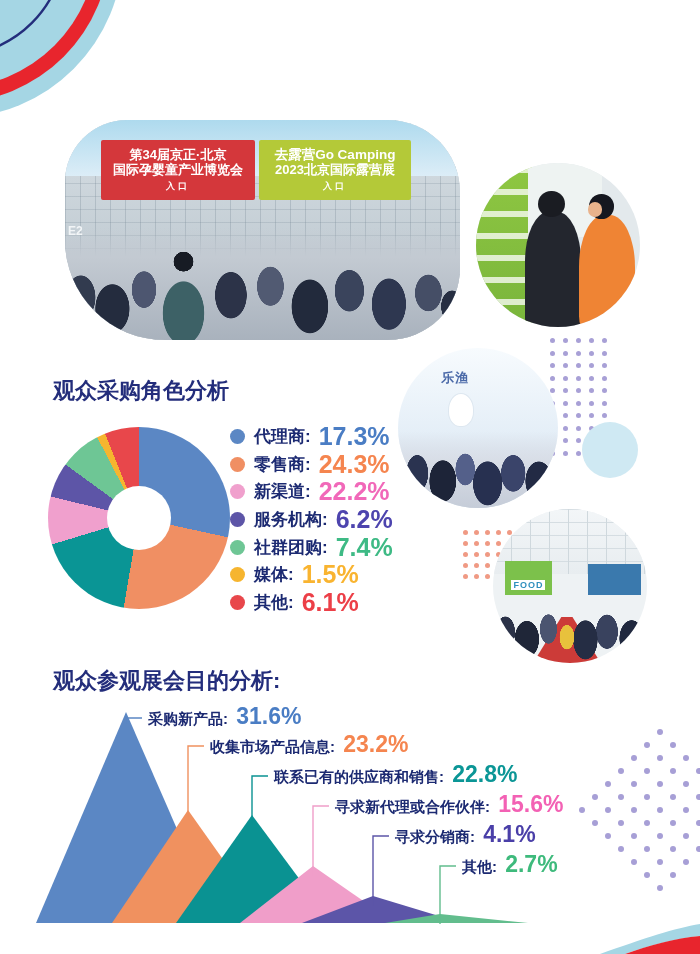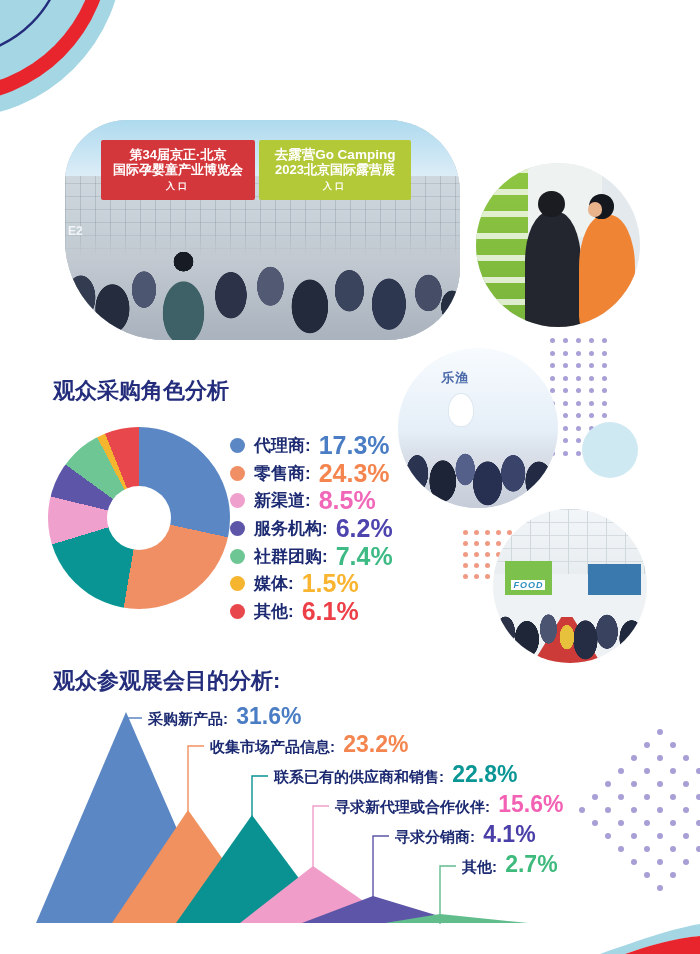--- a/index.html
+++ b/index.html
@@ -80,42 +80,42 @@
 
   .food-circle{left:493px;top:509px;width:154px;height:154px;background:#eef2f4;}
   .fc-truss{position:absolute;left:0;right:0;top:0;height:42%;
     background:
       repeating-linear-gradient(90deg, transparent 0 18px, #cfd8dd 18px 19px),
       repeating-linear-gradient(0deg, transparent 0 12px, #d5dde2 12px 13px),
       linear-gradient(#f3f6f8,#e8edf0);}
   .fc-booth-green{position:absolute;left:8%;top:34%;width:30%;height:22%;background:#7cc14b;}
   .fc-booth-blue{position:absolute;right:4%;top:36%;width:34%;height:20%;background:#3a79ad;}
   .fc-brand{position:absolute;left:12%;top:46%;font-size:9px;font-weight:bold;color:#2f8fbe;letter-spacing:1px;
-    background:#fff;padding:0 2px;font-style:italic;}
+    background:#fff;padding:0 2px;}
   .fc-carpet{position:absolute;left:26%;bottom:0;width:44%;height:30%;background:#cc3b38;
     clip-path:polygon(42% 0, 58% 0, 100% 100%, 0 100%);}
   .fc-crowd{position:absolute;left:0;right:0;bottom:0;height:44%;background:
     radial-gradient(16px 26px at 8% 55%, #2b3248 60%, transparent 62%),
     radial-gradient(20px 30px at 22% 65%, #1f2638 60%, transparent 62%),
     radial-gradient(14px 24px at 36% 50%, #4b5470 60%, transparent 62%),
     radial-gradient(12px 20px at 48% 62%, #e8c13c 60%, transparent 62%),
     radial-gradient(20px 32px at 60% 66%, #252d44 60%, transparent 62%),
     radial-gradient(18px 28px at 74% 54%, #39425e 60%, transparent 62%),
     radial-gradient(20px 30px at 90% 64%, #20283e 60%, transparent 62%);}
 
   
   .dotgrid{position:absolute;z-index:1;}
   .dotgrid span{position:absolute;border-radius:50%;display:block;}
   .blue-bubble{position:absolute;left:582px;top:422px;width:56px;height:56px;border-radius:50%;
     background:#cfe9f3;z-index:1;}
 
   
   .donut{position:absolute;left:48px;top:427px;width:182px;height:182px;border-radius:50%;z-index:1;}
   .donut-hole{position:absolute;left:59px;top:59px;width:64px;height:64px;border-radius:50%;background:#fff;}
-  .legend{position:absolute;left:230px;top:432px;z-index:3;text-align:center;}
+  .legend{position:absolute;left:230px;top:423px;z-index:3;text-align:center;}
   .lrow{display:flex;align-items:center;height:27.6px;}
   .ldot{width:15px;height:15px;border-radius:50%;flex:0 0 15px;margin-right:9px;}
   .llbl{font-size:17px;font-weight:bold;color:#1c2a72;margin-right:8px;white-space:nowrap;}
   .lpct{font-size:25px;font-weight:bold;white-space:nowrap;}
 
   
   .mountain-svg{position:absolute;left:0;top:690px;z-index:2;}
   .mlbl{font-size:15px;font-weight:bold;fill:#1c2a72;font-family:"Liberation Sans","DejaVu Sans",sans-serif;}
   .mpct{font-size:23px;font-weight:bold;font-family:"Liberation Sans","DejaVu Sans",sans-serif;}
 </style>
@@ -312,21 +312,21 @@
         <span class="lpct" style="color: rgb(74, 125, 196);">17.3%</span>
       </div>
       <div class="lrow">
         <span class="ldot" style="background: rgb(240, 143, 99);"></span>
         <span class="llbl">零售商:</span>
         <span class="lpct" style="color: rgb(245, 133, 79);">24.3%</span>
       </div>
       <div class="lrow">
         <span class="ldot" style="background: rgb(240, 160, 205);"></span>
         <span class="llbl">新渠道:</span>
-        <span class="lpct" style="color: rgb(241, 104, 185);">8.5%</span>
+        <span class="lpct" style="color: rgb(241, 104, 185);">22.2%</span>
       </div>
       <div class="lrow">
         <span class="ldot" style="background: rgb(93, 85, 167);"></span>
         <span class="llbl">服务机构:</span>
         <span class="lpct" style="color: rgb(77, 68, 174);">6.2%</span>
       </div>
       <div class="lrow">
         <span class="ldot" style="background: rgb(110, 198, 149);"></span>
         <span class="llbl">社群团购:</span>
         <span class="lpct" style="color: rgb(62, 186, 133);">7.4%</span>

